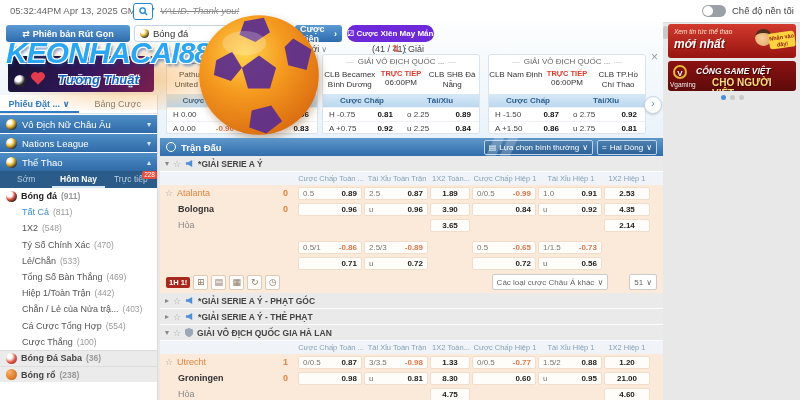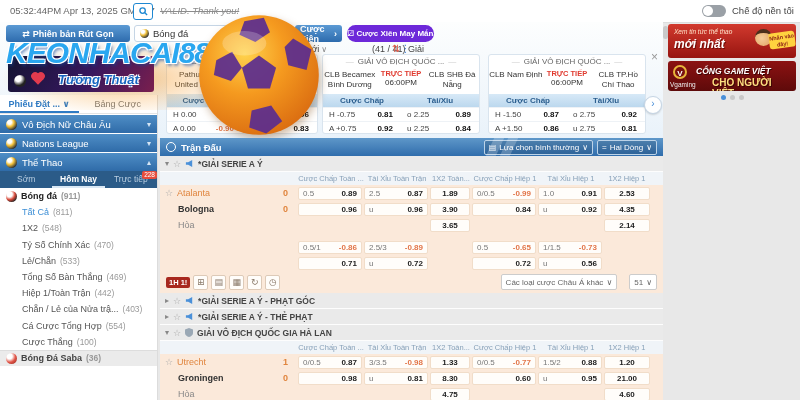--- a/index.html
+++ b/index.html
@@ -101,21 +101,21 @@
   .cell .ln{color:#777;}
   .cell .od{font-weight:bold;color:#222;}
   .p{width:64px;margin-right:2px;}
   .x{width:40px;margin-right:2px;justify-content:center;}
   .x2{width:46px;justify-content:center;}
   .blank{visibility:hidden;}
   .gap6{height:6px;}
   .frow{height:22px;display:flex;align-items:center;padding:0 6px;gap:3px;}
   .rbadge{background:#a8281e;color:#fff;font-size:7.5px;font-weight:bold;padding:1px 3px;border-radius:2px;}
   .fico{width:13px;height:13px;background:#fffdfa;border:1px solid #ddcab8;border-radius:2px;color:#8a7a6a;font-size:9px;line-height:12px;text-align:center;}
-  .fsp{margin-left:auto;display:flex;gap:12px;}
+  .fsp{margin-left:auto;display:flex;gap:21px;}
   .fdd{height:14px;background:#fff;border:1px solid #ccc;border-radius:2px;font-size:8px;color:#666;display:flex;align-items:center;gap:3px;padding:0 4px;}
   
   .adcol{position:absolute;left:668px;top:24px;width:128px;}
   .ad1{position:relative;height:34px;border-radius:3px;background:linear-gradient(#d23a2e,#971410);overflow:hidden;color:#fff;}
   .ad1s{position:absolute;left:6px;top:4px;font-size:6.5px;color:#ffe3c9;font-style:italic;}
   .ad1b{position:absolute;left:6px;top:13px;font-size:12px;font-weight:bold;font-style:italic;text-shadow:1px 1px 0 #6d0c08;}
   .face{position:absolute;right:24px;top:5px;width:17px;height:17px;border-radius:50%;background:radial-gradient(circle at 40% 40%,#f6cd9a,#dfa05f);border-top:4px solid #4c2f1c;box-sizing:border-box;}
   .cta{position:absolute;right:1px;top:8px;width:26px;height:16px;background:#ffd23f;border-radius:3px;color:#8c1f16;font-size:5.5px;font-weight:bold;text-align:center;line-height:1.3;transform:rotate(-8deg);padding-top:2px;box-sizing:border-box;}
   .ad2{position:relative;margin-top:3px;height:30px;border-radius:3px;background:linear-gradient(#8c1212,#5e0a0a);overflow:hidden;color:#fff;}
   .vlogo{position:absolute;left:5px;top:4px;width:14px;height:14px;border-radius:50%;border:2px solid #e8b53a;background:#7a1010;color:#fff;font-size:8px;font-weight:bold;text-align:center;line-height:13px;box-sizing:border-box;}
@@ -343,20 +343,25 @@
           <span class="cnt">(554)</span>
         </div>
       <div class="sitem">
           <span>Cược Thắng</span>
           <span class="cnt">(100)</span>
         </div>
       <div class="sitem gray">
           <span class="sabaico"></span>
           <span>Bóng Đá Saba</span>
           <span class="cnt">(36)</span>
+        </div>
+      <div class="sitem gray">
+          <span class="baskico"></span>
+          <span>Bóng rổ</span>
+          <span class="cnt">(238)</span>
         </div>
     </div>
   </div>
 
   <div class="glow"></div>
   <div class="lbanner">
       <span class="b8"></span>
       <span class="heart"></span>
     </div>
   <div class="logotext">KEONHACAI88</div>

